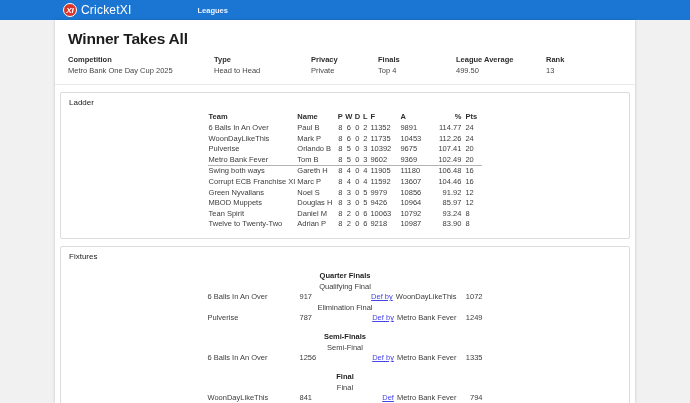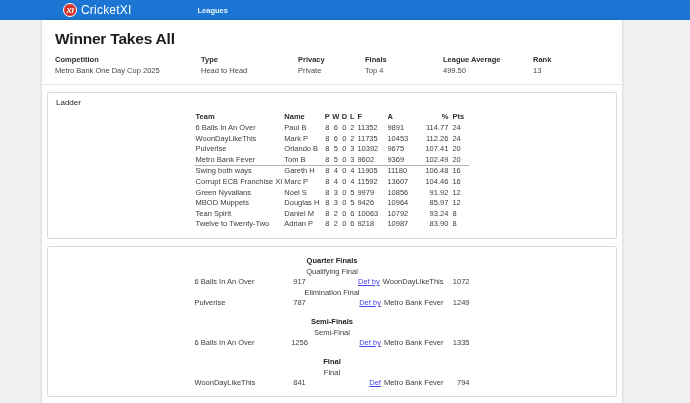--- a/index.html
+++ b/index.html
@@ -9,21 +9,21 @@
   
   .app-header { height: 20px; background: #1b76d3; display: flex; align-items: center; padding-left: 63px; }
   .brand { display: flex; align-items: flex-end; cursor: pointer; }
   .logo { width: 14px; height: 14px; background: #d9342b; border-radius: 50%; border: 1px solid #fff;
           display: flex; align-items: center; justify-content: center;
           color: #fff; font-size: 8px; font-weight: bold; font-style: italic; }
   .brand-name { color: #fff; font-size: 12px; margin-left: 4px; font-weight: 500; letter-spacing: .2px; }
   .nav-item { color: #eaf2fc; font-size: 7.5px; font-weight: bold; margin-left: 66px; text-decoration: none; cursor: pointer; }
 
   
-  .content { width: 580px; margin-left: 42px; background: #fff; height: 383px;
+  .content { width: 580px; margin-left: 55px; background: #fff; height: 383px;
              box-shadow: 0 0 3px rgba(0,0,0,.18); padding-top: 7px; }
   .page-title { font-size: 15.5px; font-weight: bold; color: #1c1c1c; padding: 3px 13px 7px; letter-spacing: -.2px; }
 
   .meta-row { display: flex; padding: 0 13px 9px; border-bottom: 1px solid #e9e9e9; }
   .meta { padding-right: 6px; }
   .meta:nth-child(1) { width: 146px; } .meta:nth-child(2) { width: 97px; }
   .meta:nth-child(3) { width: 67px; }  .meta:nth-child(4) { width: 78px; }
   .meta:nth-child(5) { width: 90px; }  .meta:nth-child(6) { width: auto; }
   .meta-label { font-size: 7.5px; font-weight: bold; color: #2d2d2d; margin-bottom: 2px; }
   .meta-value { font-size: 7.5px; color: #474747; }
@@ -44,21 +44,21 @@
   .c-pts  { width: 20px; text-align: left; padding-left: 3px; }
   tr.cutoff td { border-bottom: 1px solid #b3b3b3; }
 
   
   .stage { margin-top: 10px; text-align: center; }
   .stage:first-of-type { margin-top: 4px; }
   .stage-heading { font-size: 7.5px; font-weight: bold; color: #222; margin-bottom: 2px; }
   .match-label { font-size: 7.5px; color: #3c3c3c; margin: 2px 0 1px; }
   .match-row { display: flex; justify-content: center; align-items: baseline; font-size: 7.5px; margin-bottom: 1px; }
   .m-home   { width: 92px;  text-align: left; }
-  .m-hscore { width: 26px;  text-align: center; }
+  .m-hscore { width: 26px;  text-align: left; }
   .m-mid    { width: 122px; text-align: right; margin-left: 9px; white-space: nowrap; }
   .m-ascore { width: 26px;  text-align: right; }
   .def-link { color: #4543ea; text-decoration: underline; cursor: pointer; margin-right: 3px; }
 </style>
 </head>
 <body>
 
 <header class="app-header">
   <div class="brand">
     <span class="logo">
@@ -235,20 +235,21 @@
           <td class="c-f">9218</td>
           <td class="c-a">10987</td>
           <td class="c-pct">83.90</td>
           <td class="c-pts">8</td>
         </tr>
       </tbody>
     </table>
   </section>
 
   <section class="card">
+    <div class="card-title">Fixtures</div>
 
     <div class="stage">
       <div class="stage-heading">Quarter Finals</div>
       <div class="match-label">Qualifying Final</div>
       <div class="match-row">
         <span class="m-home">6 Balls In An Over</span>
         <span class="m-hscore">917</span>
         <span class="m-mid"><a class="def-link">Def by</a><span>WoonDayLikeThis</span></span>
         <span class="m-ascore">1072</span>
       </div>

